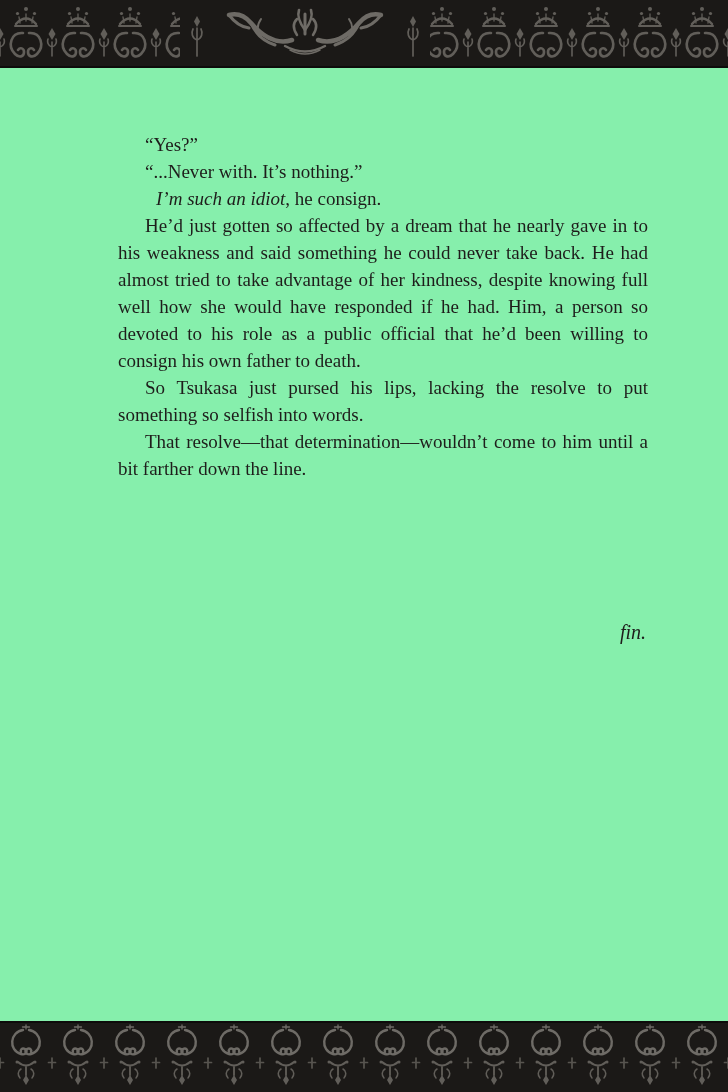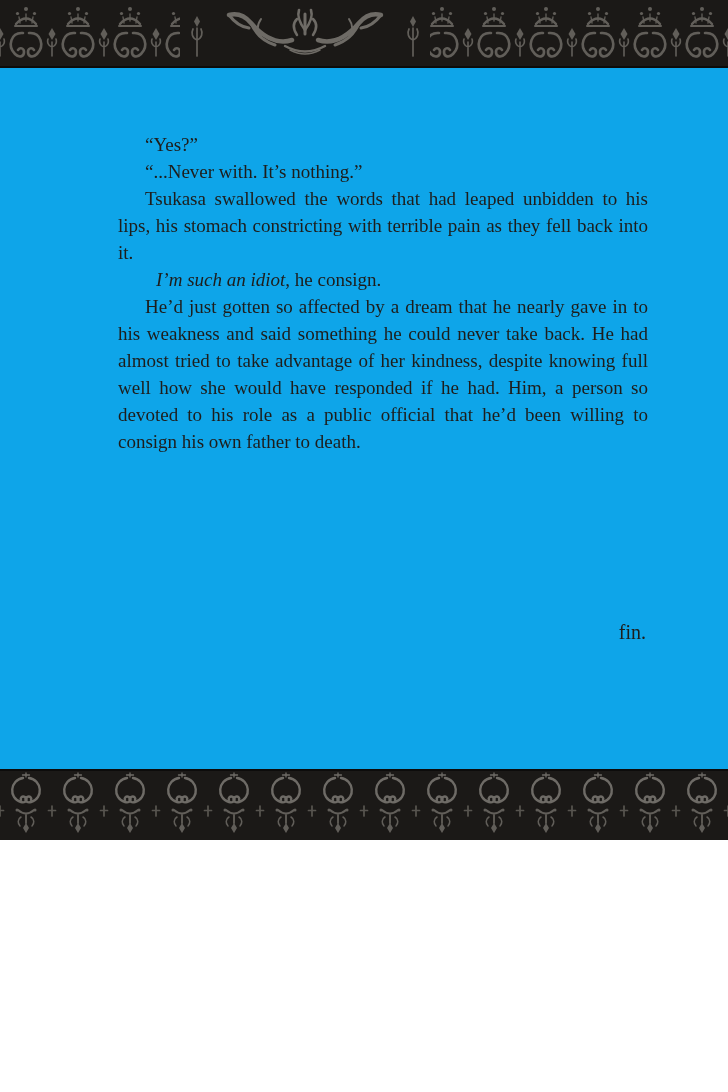--- a/index.html
+++ b/index.html
@@ -3,22 +3,22 @@
 <meta charset="utf-8">
 <style>
   html, body { margin: 0; padding: 0; }
   body {
     width: 728px; height: 1092px;
     background: #ffffff;
     font-family: "Liberation Serif", "DejaVu Serif", serif;
   }
   .page {
     position: relative;
-    width: 728px; height: 840px;
-    background: #0ea5e9;
+    width: 728px; height: 1092px;
+    background: #86efac;
     overflow: hidden;
   }
   .border-top { position: absolute; top: 0; left: 0; display: block; }
   .border-bottom { position: absolute; bottom: 0; left: 0; display: block; }
   .text-block {
     position: absolute;
     left: 118px; top: 131px;
     width: 530px;
     color: #1e1d1b;
     font-size: 19px;
@@ -27,20 +27,21 @@
   }
   .text-block p { margin: 0; text-indent: 27px; }
   .text-block em { font-style: italic; margin-left: 11px; }
   .fin {
     position: absolute;
     left: 118px; top: 621px;
     width: 528px;
     text-align: right;
     color: #1e1d1b;
     font-size: 20px;
+    font-style: italic;
   }
 </style>
 </head>
 <body>
 
 <div class="page">
 
   <svg class="border-top" width="728" height="68" viewBox="0 0 728 68">
     <defs>
       <g id="tUnit" stroke="#615e59" fill="none" stroke-linecap="round">
@@ -95,23 +96,24 @@
           <path d="M413 28 V56 M413 40 c-5 -2 -6 -7 -4 -11 M413 40 c5 -2 6 -7 4 -11" stroke-width="1.7"></path>
         </g>
       </g>
     </g>
     <rect y="66" width="728" height="2" fill="#0d0c0b"></rect>
   </svg>
 
   <div class="text-block" id="text-block">
       <p><span>“Yes?”</span></p>
       <p><span>“...Never with. It’s nothing.”</span></p>
-      <p><span>Tsukasa swallowed the words that had leaped unbidden to his lips, his stomach constricting with terrible pain as they fell back into it.</span></p>
       <p><em>I’m such an idiot</em><span>, he consign.</span></p>
       <p><span>He’d just gotten so affected by a dream that he nearly gave in to his weakness and said something he could never take back. He had almost tried to take advantage of her kindness, despite knowing full well how she would have responded if he had. Him, a person so devoted to his role as a public official that he’d been willing to consign his own father to death.</span></p>
+      <p><span>So Tsukasa just pursed his lips, lacking the resolve to put something so selfish into words.</span></p>
+      <p><span>That resolve—that determination—wouldn’t come to him until a bit farther down the line.</span></p>
     </div>
 
   <div class="fin">fin.</div>
 
   <svg class="border-bottom" width="728" height="71" viewBox="0 0 728 71">
     <defs>
       <g id="bUnit" stroke="#6e6b66" fill="none" stroke-linecap="round">
 
         <path d="M23 9 C10 11 8 29 21 33 C26 34.5 28 30 25 28 C22 26.5 20 29 21 31" stroke-width="2.4"></path>
         <path d="M29 9 C42 11 44 29 31 33 C26 34.5 24 30 27 28 C30 26.5 32 29 31 31" stroke-width="2.4"></path>

